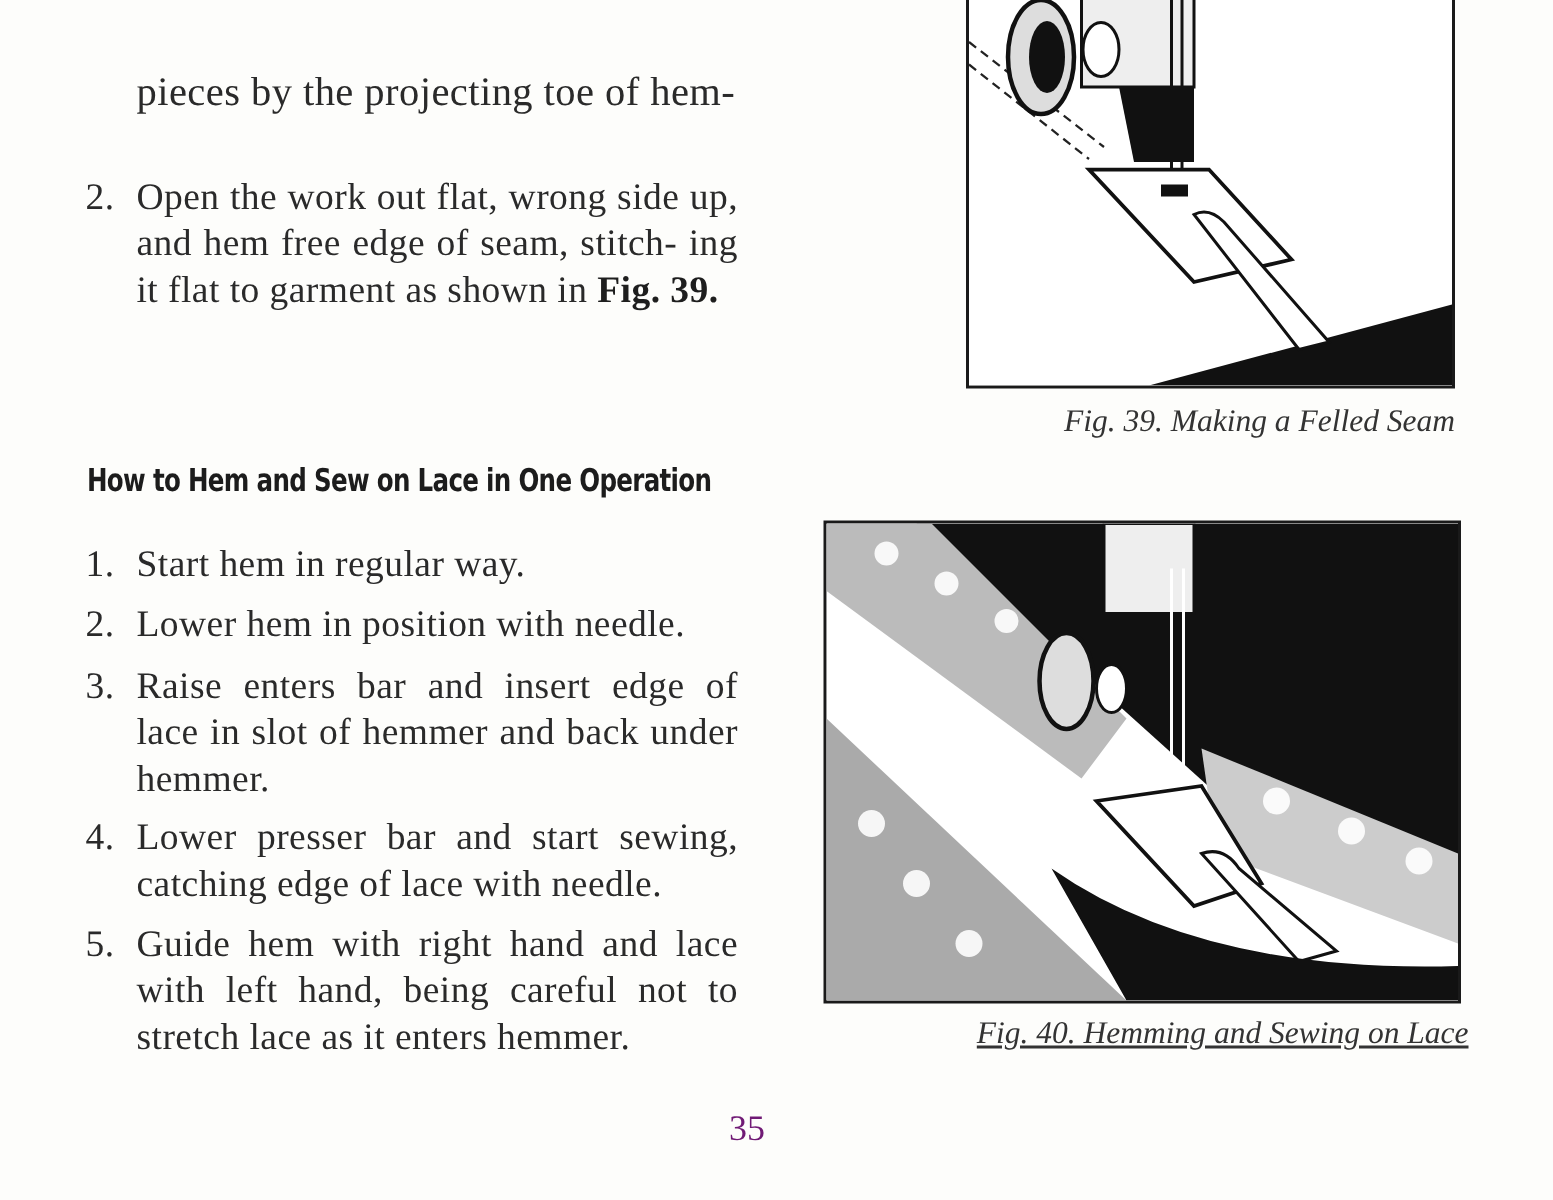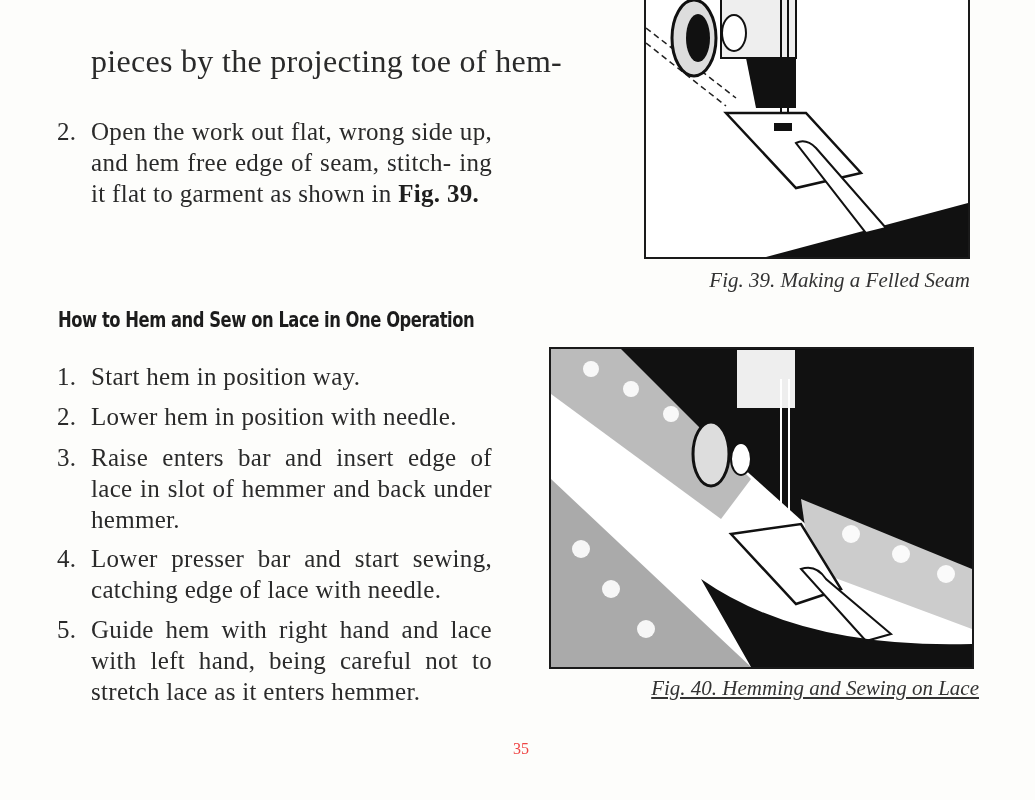--- a/index.html
+++ b/index.html
@@ -1,45 +1,45 @@
 <!DOCTYPE html>
 <html><head>
 <meta charset="utf-8">
 <style>
   html, body { margin:0; padding:0; }
   body { width:1035px; height:800px; background:#fdfdfb; position:relative; overflow:hidden;
          font-family:"Liberation Serif","DejaVu Serif",serif; color:#2a2a2a; }
-  .para { position:absolute; font-size:32px; line-height:31px; letter-spacing:0.3px; }
+  .para { position:absolute; font-size:27px; line-height:31px; letter-spacing:0.3px; }
   .item { position:absolute; left:57px; width:435px; font-size:25px; line-height:31px; letter-spacing:0.3px; }
   .num { position:absolute; left:0; top:0; }
   .txt { display:block; margin-left:34px; text-align:justify;font-family:Liberation Serif, serif; }
   b { font-weight:bold; color:#1e1e1e; }
   .heading { position:absolute; left:58px; top:308px; font-family:"DejaVu Sans","Liberation Sans",sans-serif;
              font-weight:bold; font-size:21px; letter-spacing:-0.6px; color:#1c1c1c; transform:scaleX(0.78); transform-origin:left top; white-space:nowrap; }
   .caption { position:absolute; font-style:italic; font-size:21px; line-height:24px; text-align:right; color:#333; }
-  .page-num { position:absolute; left:513px; top:740px; font-size:16px; color:#ef4444; }
+  .page-num { position:absolute; left:486px; top:740px; font-size:24px; color:#701a75; }
   .fig { position:absolute; border:2px solid #1a1a1a; background:#fff; overflow:hidden; }
 </style>
 </head>
 <body>
 
 <div class="para" style="left:91px; top:46px;">
   <div>pieces by the projecting toe of hem-</div>
 </div>
 
 <div class="item" style="top:116px;">
   <span class="num">2.</span>
   <span class="txt"><span>Open the work out flat, wrong side up, and hem free edge of seam, stitch- ing it flat to garment as shown in </span><b>Fig. 39.</b></span>
 </div>
 
 <div class="heading">How to Hem and Sew on Lace in One Operation</div>
 
 <div class="item" style="top:361px;">
   <span class="num">1.</span>
-  <span class="txt">Start hem in position way.</span>
+  <span class="txt">Start hem in regular way.</span>
 </div>
 <div class="item" style="top:401px;">
   <span class="num">2.</span>
   <span class="txt">Lower hem in position with needle.</span>
 </div>
 <div class="item" style="top:442px;">
   <span class="num">3.</span>
   <span class="txt">Raise enters bar and insert edge of lace in slot of hemmer and back under hemmer.</span>
 </div>
 <div class="item" style="top:543px;">

